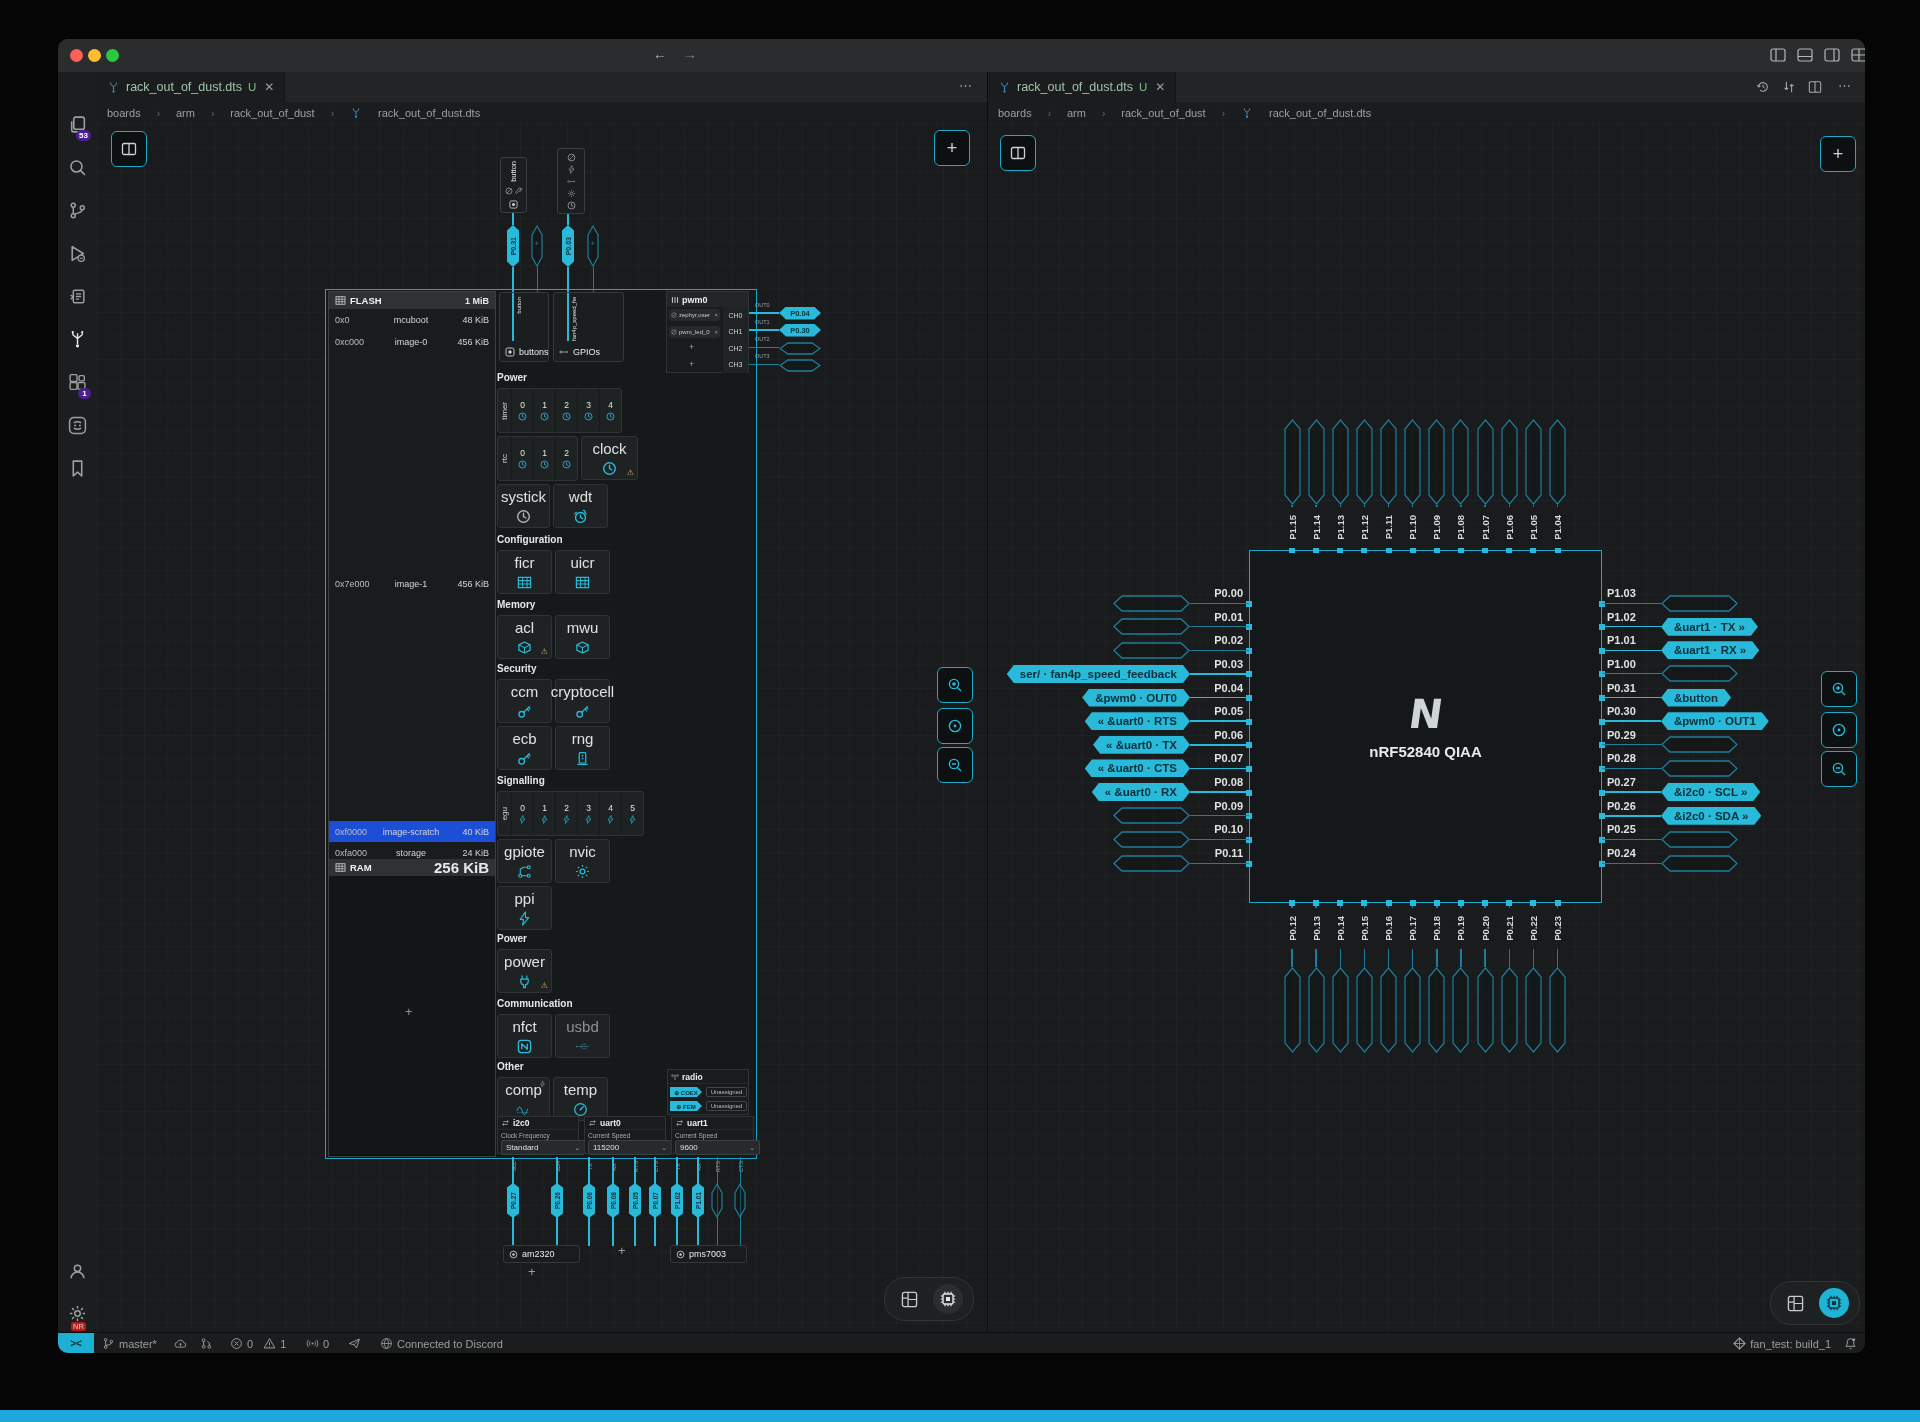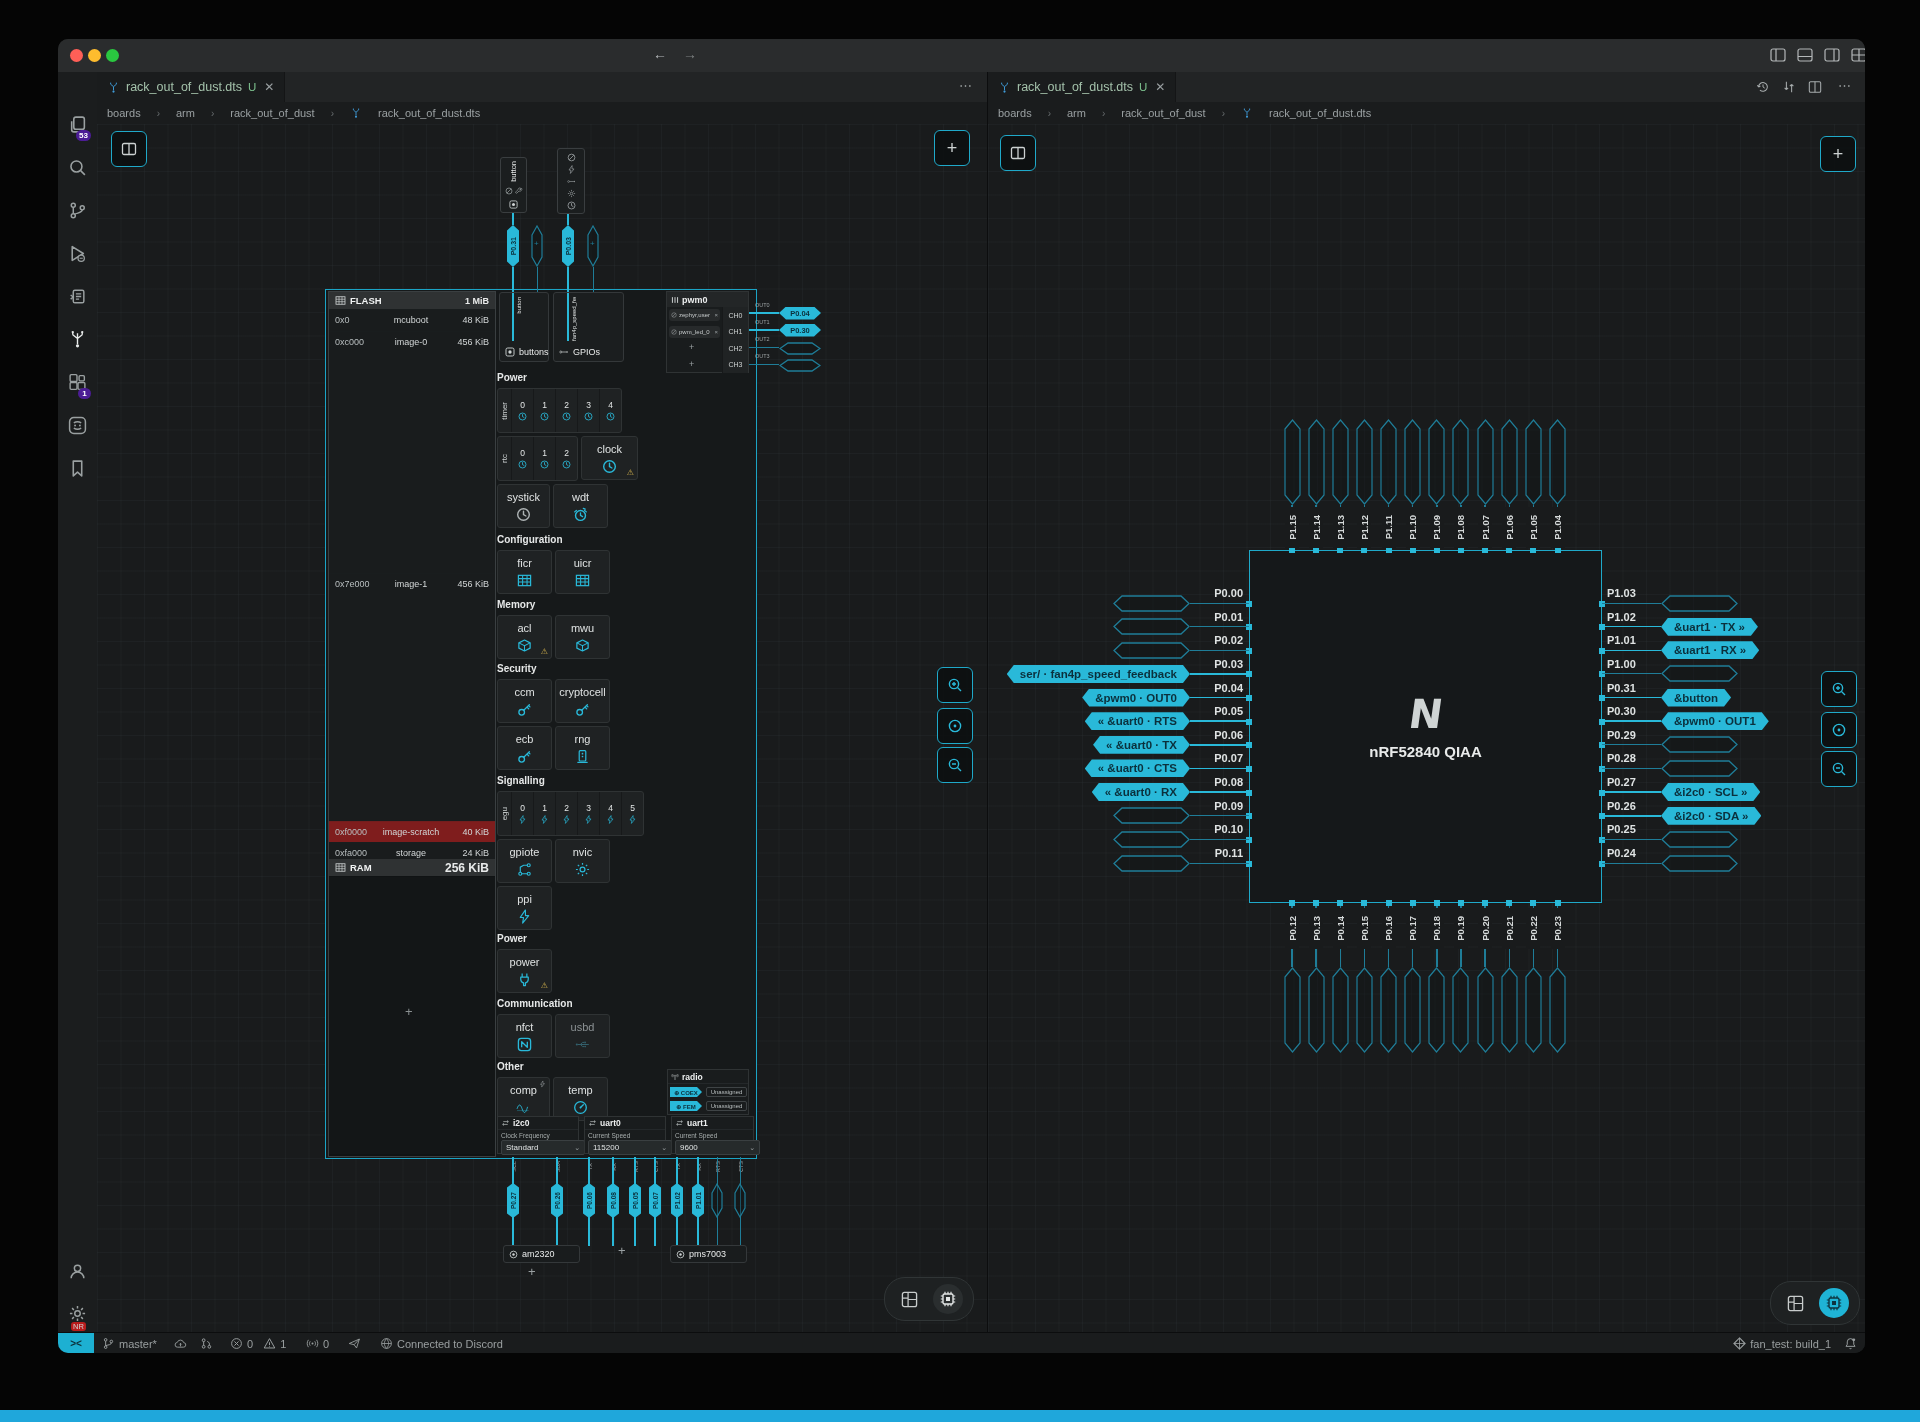--- a/index.html
+++ b/index.html
@@ -36,21 +36,21 @@
   .sticon{width:13px;height:13px;color:#9a9fa0;}
   .bottomstrip{position:absolute;left:0;top:1410px;width:1920px;height:12px;background:#1fa7db;}
   .icn svg{width:100%;height:100%;display:block;}
   .vtext{writing-mode:vertical-rl;transform:rotate(180deg);}
   .hpill{clip-path:polygon(7px 0,calc(100% - 7px) 0,100% 50%,calc(100% - 7px) 100%,7px 100%,0 50%);
          background:#29b9d9;color:#0b303c;font-weight:bold;display:flex;align-items:center;justify-content:center;}
   .vpin{clip-path:polygon(50% 0,100% 13%,100% 87%,50% 100%,0 87%,0 13%);background:#29b9d9;
         display:flex;align-items:center;justify-content:center;}
   .tile{background:#1f2223;border:1px solid #2f3334;border-radius:3px;position:relative;
         display:flex;flex-direction:column;align-items:center;justify-content:center;gap:4px;}
-  .tilelabel{font-size:11px;color:#dfe2e2;text-align:right;}
+  .tilelabel{font-size:15px;color:#dfe2e2;text-align:right;}
   .groupbox{background:#1f2223;border:1px solid #2f3334;border-radius:3px;display:flex;}
   .cell{border-left:1px solid #17191a;display:flex;flex-direction:column;align-items:center;justify-content:center;gap:2px;width:21px;}
   .cellnum{font-size:8.5px;color:#e3e6e6;}
   .secTitle{font-size:10px;font-weight:bold;color:#e6e8e8;height:12px;}
   .warnmark{position:absolute;right:3px;bottom:2px;font-size:8px;color:#d2b14c;}
   .btnbox{background:rgba(12,16,17,.9);border:1.3px solid #1fa9c9;border-radius:6px;
           display:flex;align-items:center;justify-content:center;color:#ccd1d1;}
   .selbox{background:#262a2b;border:1px solid #3a3f41;border-radius:2px;height:13px;display:flex;
           align-items:center;justify-content:space-between;padding:0 4px;font-size:8px;color:#dfe2e2;}
 </style>
@@ -377,39 +377,39 @@
           <div style="position: absolute; left: 0px; top: 39px; width: 166px; height: 242px; background: rgb(25, 28, 29); border-top: 1px solid rgba(35, 39, 40, 0.125); box-sizing: border-box; padding: 5px 6px 0px; display: flex; align-items: flex-start;">
             <span style="font-size: 9px; color: rgb(185, 191, 192); width: 44px;">0xc000</span>
             <span style="font-size: 9px; color: rgb(210, 214, 215); flex: 1 1 0%; text-align: center;">image-0</span>
             <span style="font-size: 9px; color: rgb(210, 214, 215); width: 46px; text-align: right;">456 KiB</span>
           </div>
           <div style="position: absolute; left: 0px; top: 281px; width: 166px; height: 248px; background: rgb(25, 28, 29); border-top: 1px solid rgba(35, 39, 40, 0.125); box-sizing: border-box; padding: 5px 6px 0px; display: flex; align-items: flex-start;">
             <span style="font-size: 9px; color: rgb(185, 191, 192); width: 44px;">0x7e000</span>
             <span style="font-size: 9px; color: rgb(210, 214, 215); flex: 1 1 0%; text-align: center;">image-1</span>
             <span style="font-size: 9px; color: rgb(210, 214, 215); width: 46px; text-align: right;">456 KiB</span>
           </div>
-          <div style="position: absolute; left: 0px; top: 529px; width: 166px; height: 21px; background: #7f1d1d; border-top: 1px solid rgba(35, 39, 40, 0.125); box-sizing: border-box; padding: 5px 6px 0px; display: flex; align-items: flex-start;">
+          <div style="position: absolute; left: 0px; top: 529px; width: 166px; height: 21px; background: #1d4ed8; border-top: 1px solid rgba(35, 39, 40, 0.125); box-sizing: border-box; padding: 5px 6px 0px; display: flex; align-items: flex-start;">
             <span style="font-size: 9px; color: rgb(185, 191, 192); width: 44px;">0xf0000</span>
             <span style="font-size: 9px; color: rgb(210, 214, 215); flex: 1 1 0%; text-align: center;">image-scratch</span>
             <span style="font-size: 9px; color: rgb(210, 214, 215); width: 46px; text-align: right;">40 KiB</span>
           </div>
           <div style="position: absolute; left: 0px; top: 550px; width: 166px; height: 17px; background: rgb(25, 28, 29); border-top: 1px solid rgba(35, 39, 40, 0.125); box-sizing: border-box; padding: 5px 6px 0px; display: flex; align-items: flex-start;">
             <span style="font-size: 9px; color: rgb(185, 191, 192); width: 44px;">0xfa000</span>
             <span style="font-size: 9px; color: rgb(210, 214, 215); flex: 1 1 0%; text-align: center;">storage</span>
             <span style="font-size: 9px; color: rgb(210, 214, 215); width: 46px; text-align: right;">24 KiB</span>
           </div>
           <div style="position: absolute; left: 0px; top: 567px; width: 166px; height: 17px; background: rgb(47, 50, 51); display: flex; align-items: center; padding: 0px 6px; box-sizing: border-box; gap: 4px;">
             <div class="icn" style="position: static; width: 11px; height: 9px; color: rgb(207, 212, 212);">
               <svg viewBox="0 0 14 12">
                 <rect x="1" y="1" width="12" height="10" fill="none" stroke="currentColor" stroke-width="1.1"></rect>
                 <path d="M1 4.3h12M1 7.6h12M5 1v10M9 1v10" stroke="currentColor" stroke-width=".9"></path>
               </svg>
             </div>
             <span style="font-size: 9.5px; font-weight: bold; color: rgb(240, 242, 242);">RAM</span>
-            <span style="margin-left: auto; font-size: 12px; font-weight: bold; color: rgb(232, 234, 234);">256 KiB</span>
+            <span style="margin-left: auto; font-size: 15px; font-weight: bold; color: rgb(232, 234, 234);">256 KiB</span>
           </div>
           <div style="position: absolute; left: 0px; top: 585px; width: 166px; height: 277px; background: rgb(19, 22, 23);"></div>
           <div style="position: absolute; left: 76px; top: 712px; font-size: 13px; color: rgb(138, 144, 145);">+</div>
         </div>
         <div style="position: absolute; left: 442px; top: 118px; width: 27px; height: 56px; background: rgb(27, 30, 31); border: 1px solid rgb(58, 62, 64); border-radius: 3px; display: flex; flex-direction: column; align-items: center; justify-content: space-between; padding: 3px 0px; box-sizing: border-box;">
           <span class="vtext" style="font-size: 7.5px; color: rgb(232, 234, 234);">button</span>
           <div style="display: flex; gap: 2px;">
             <span class="icn" style="width: 8px; height: 8px; color: rgb(154, 160, 162);">
               <svg viewBox="0 0 12 12">
                 <circle cx="6" cy="6" r="4.5" fill="none" stroke="currentColor" stroke-width="1.1"></circle>

